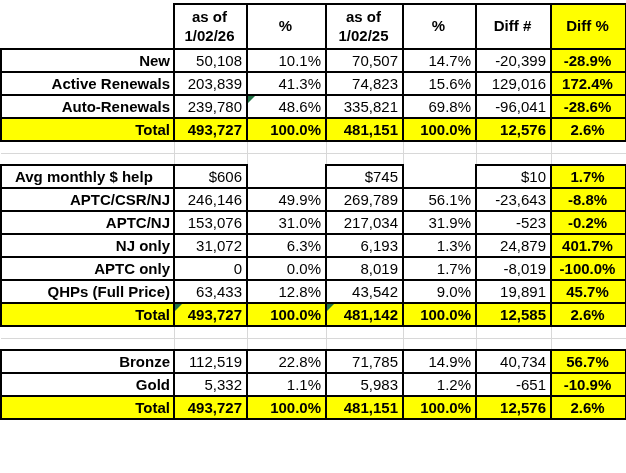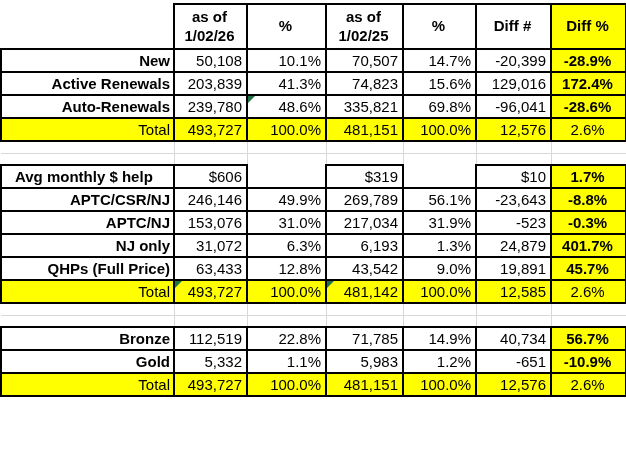--- a/index.html
+++ b/index.html
@@ -29,21 +29,21 @@
   td.label {
     border: 2px solid #000; font-weight: bold; text-align: right;
     padding-right: 3px;
   }
   td.label-left { text-align: left; padding-left: 13px; }
 
   td.v { border: 2px solid #000; text-align: right; }
   td.noborder { border: none; }
 
   td.hl { background: var(--hl, #ffff00); font-weight: bold; text-align: center; }
-  tr.total td { background: var(--hl, #ffff00); font-weight: normal; }
+  tr.total td { background: var(--hl, #ffff00); font-weight: bold; }
 
   td.gap { border: none; border-right: 1px solid var(--grid, #d8d8d8); padding: 0; }
   tr.gap1 td { border-bottom: 1px solid var(--grid, #d8d8d8); }
 
   .tri {
     position: absolute; top: 0; left: 0; width: 7px; height: 7px;
     background: var(--err, #217346);
     clip-path: polygon(0 0, 100% 0, 0 100%);
     pointer-events: none;
   }
@@ -125,53 +125,62 @@
           <td class="gap"></td>
           <td class="gap"></td>
           <td class="gap"></td>
           <td class="gap"></td>
           <td class="gap"></td>
         </tr>
         <tr class="row">
           <td class="label label-left">Avg monthly $ help</td>
           <td class="v">$606</td>
           <td class="noborder"></td>
-          <td class="v">$319</td>
+          <td class="v">$745</td>
           <td class="noborder"></td>
           <td class="v">$10</td>
           <td class="v hl">1.7%</td>
         </tr>
         <tr class="row">
           <td class="label">APTC/CSR/NJ</td>
           <td class="v">246,146</td>
           <td class="v">49.9%</td>
           <td class="v">269,789</td>
           <td class="v">56.1%</td>
           <td class="v">-23,643</td>
           <td class="v hl">-8.8%</td>
         </tr>
         <tr class="row">
           <td class="label">APTC/NJ</td>
           <td class="v">153,076</td>
           <td class="v">31.0%</td>
           <td class="v">217,034</td>
           <td class="v">31.9%</td>
           <td class="v">-523</td>
-          <td class="v hl">-0.3%</td>
+          <td class="v hl">-0.2%</td>
         </tr>
         <tr class="row">
           <td class="label">NJ only</td>
           <td class="v">31,072</td>
           <td class="v">6.3%</td>
           <td class="v">6,193</td>
           <td class="v">1.3%</td>
           <td class="v">24,879</td>
           <td class="v hl">401.7%</td>
         </tr>
         <tr class="row">
+          <td class="label">APTC only</td>
+          <td class="v">0</td>
+          <td class="v">0.0%</td>
+          <td class="v">8,019</td>
+          <td class="v">1.7%</td>
+          <td class="v">-8,019</td>
+          <td class="v hl">-100.0%</td>
+        </tr>
+        <tr class="row">
           <td class="label">QHPs (Full Price)</td>
           <td class="v">63,433</td>
           <td class="v">12.8%</td>
           <td class="v">43,542</td>
           <td class="v">9.0%</td>
           <td class="v">19,891</td>
           <td class="v hl">45.7%</td>
         </tr>
         <tr class="row total">
           <td class="label">Total</td>

